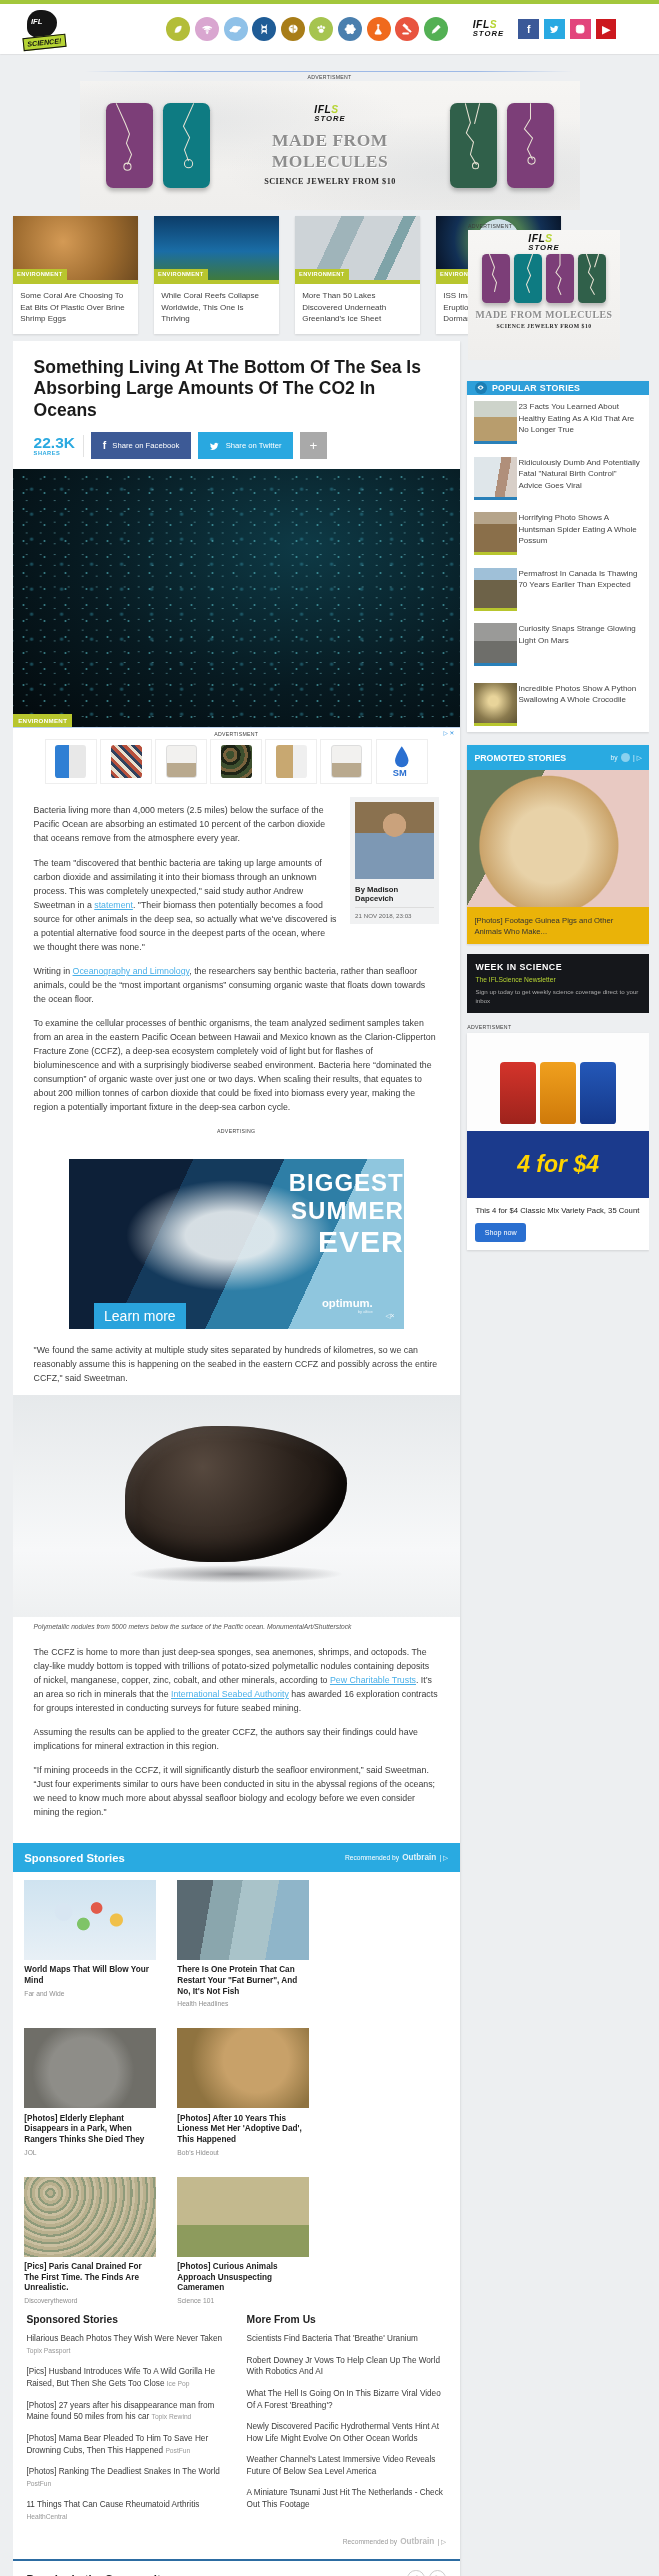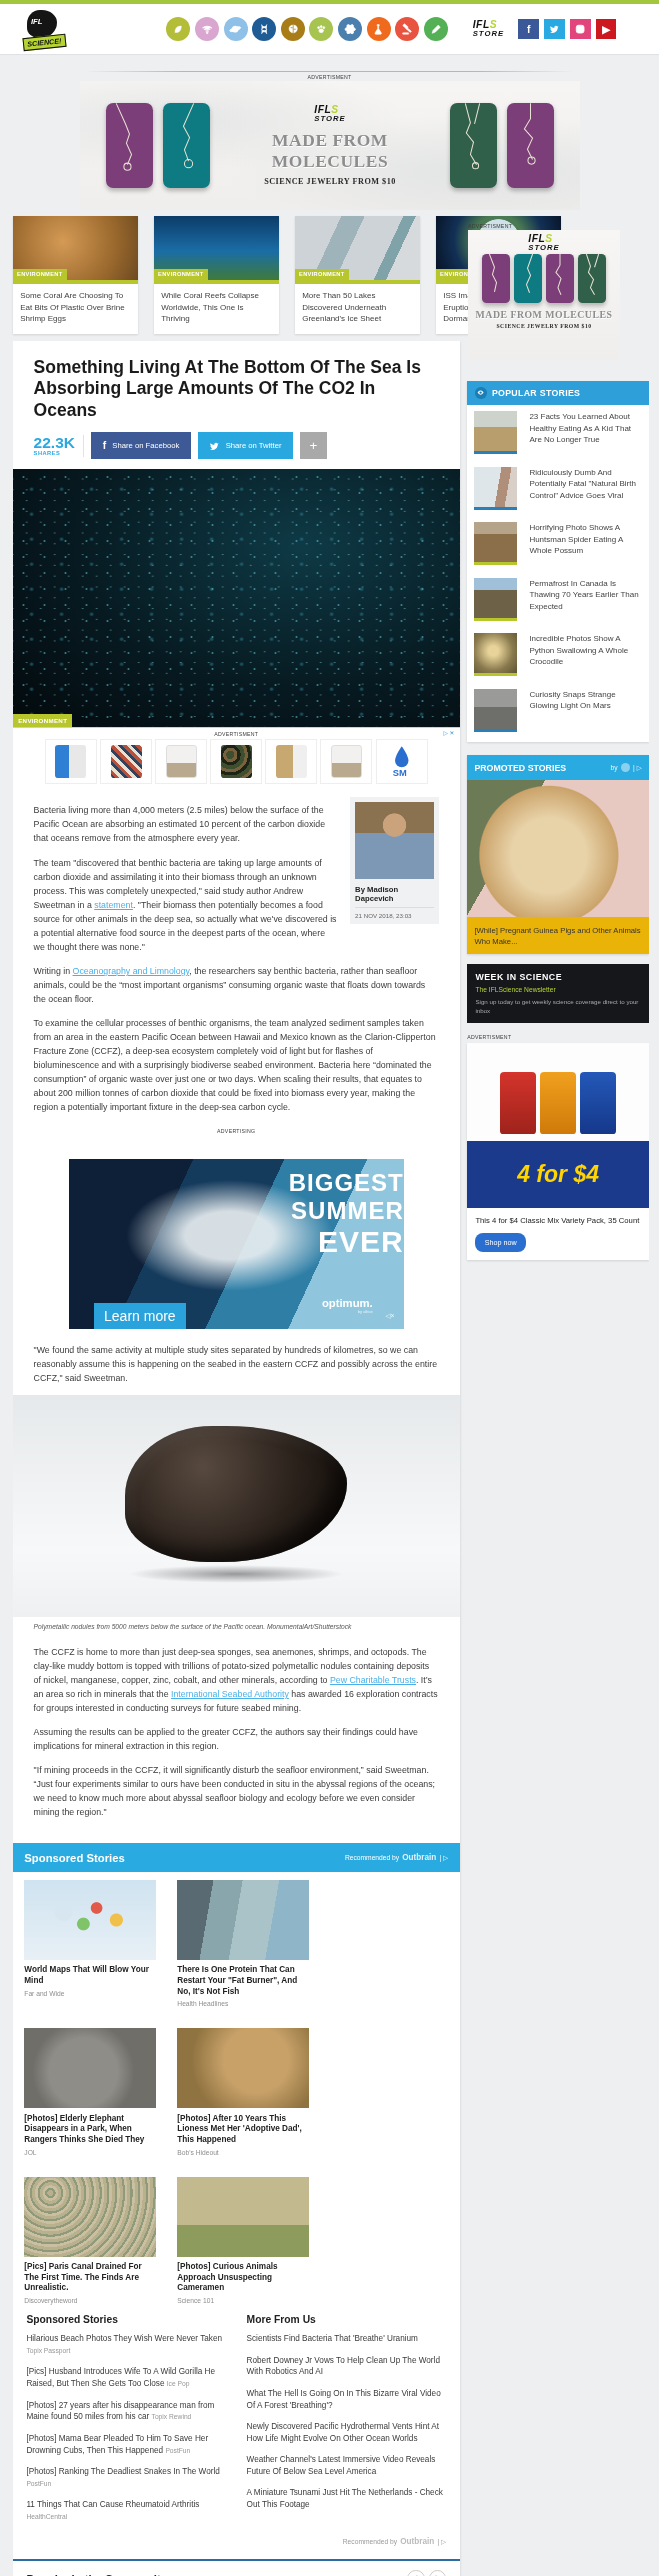--- a/index.html
+++ b/index.html
@@ -156,24 +156,24 @@
 .ci2{background:repeating-linear-gradient(0deg,#8d7a63 0 18.5px,#6e5c48 18.5px 39px),repeating-linear-gradient(90deg,rgba(255,255,255,.25) 0 1px,transparent 1px 27px)}
 .ci3{background:radial-gradient(circle at 75% 20%,#e8c4ae 0 25%,transparent 26%),linear-gradient(140deg,#b0b6ba 0 30%,#6d4f38 30% 75%,#4a3425 75%)}
 .ccmeta{display:flex;align-items:center;gap:4.1px;padding:5.2px 5.2px 1px}
 .cava{width:18.5px;height:18.5px;border-radius:50%;display:flex;align-items:center;justify-content:center;flex-shrink:0}
 .cava svg{width:9.3px;height:9.3px}
 .ccuser{font-weight:bold;font-size:6.7px;color:#333}
 .cctime{font-size:6.2px;color:#999}
 .cctext{padding:3.1px 5.2px 6.2px;font-size:7px;line-height:1.4;color:#444}
 
 .popcard{background:#fff;box-shadow:0 1px 2.1px rgba(0,0,0,.12);margin-top:40px}
-.pophdr{background:#2e9fd9;height:24px;display:flex;align-items:center;gap:5.2px;padding:0 8.2px;color:#fff;font-weight:bold;font-size:8.8px;letter-spacing:0.3px}
+.pophdr{background:#2e9fd9;height:14px;display:flex;align-items:center;gap:5.2px;padding:0 8.2px;color:#fff;font-weight:bold;font-size:8.8px;letter-spacing:0.3px}
 .eyeic{width:11.3px;height:11.3px;border-radius:50%;background:#1b7eb4;display:flex;align-items:center;justify-content:center}
 .eyeic svg{width:7.2px;height:7.2px;fill:#fff}
-.popitem{display:flex;gap:12px;padding:6.2px 7.2px;cursor:pointer}
+.popitem{display:flex;gap:1px;padding:6.2px 7.2px;cursor:pointer}
 .popthumb{width:43px;flex-shrink:0}
 .popimg{height:40px}
 .popbar{height:3.1px}
 .bar-blue{background:#2980b9}.bar-lime{background:#b8c62e}
 .poptitle{font-size:8px;line-height:1.45;color:#444}
 .pi1{background:linear-gradient(#cdd3ca 0 40%,#b89d6d 40%)}
 .pi2{background:linear-gradient(100deg,#dfe6ea 0 55%,#b08f7a 55% 75%,#d8cfc8 75%)}
 .pi3{background:linear-gradient(#b5a48a 0 30%,#8a6f4a 30%)}
 .pi4{background:linear-gradient(#9fc0d8 0 30%,#6d6248 30%)}
 .pi5{background:radial-gradient(circle at 45% 45%,#e8d49a 0 15%,#8a7a4e 60%,#5d5233)}
@@ -189,21 +189,21 @@
 .wis .t{font-weight:bold;font-size:8.8px;letter-spacing:0.5px}
 .wis .s{color:#b6d433;font-size:6.7px;margin-top:3.1px}
 .wis .d{color:#aaa;font-size:6.2px;margin-top:4.1px;line-height:1.5}
 .chips{margin-top:10.3px}
 .chipbox{background:#fff;box-shadow:0 1px 2.1px rgba(0,0,0,.12);margin-top:3.1px}
 .chiptop{height:98px;display:flex;align-items:flex-end;justify-content:center;gap:4.1px;padding-bottom:7.2px;background:#fdfdfd}
 .bag{width:36px;height:62px;border-radius:4.1px 4.1px 3.1px 3.1px}
 .bag1{background:linear-gradient(#d4342b,#9e231c)}.bag2{background:linear-gradient(#f0a01e,#cf7a0a)}.bag3{background:linear-gradient(#2458b8,#15388a)}
 .chipmid{height:67px;background:#1b3a8c;display:flex;align-items:center;justify-content:center;color:#ffd400;font-weight:bold;font-size:23px;font-style:italic}
 .chipbot{padding:8.2px;font-size:7.7px;color:#222;line-height:1.4}
-.shopbtn{display:inline-block;margin-top:6.2px;background:#2a6fd0;color:#fff;font-size:7.2px;padding:4.6px 9.3px;border-radius:8px;cursor:pointer}
+.shopbtn{display:inline-block;margin-top:6.2px;background:#2a6fd0;color:#fff;font-size:7.2px;padding:4.6px 9.3px;border-radius:3px;cursor:pointer}
 </style>
 </head>
 <body>
 
 <div class="page">
 
   <div class="topbar"></div>
   <div class="hdr">
     <div class="logo">
       <div class="blob"></div>
@@ -670,47 +670,47 @@
             </div>
             <div class="poptitle">Horrifying Photo Shows A Huntsman Spider Eating A Whole Possum</div>
           </div>
         <div class="popitem">
             <div class="popthumb">
               <div class="popimg pi4"></div>
               <div class="popbar bar-lime"></div>
             </div>
             <div class="poptitle">Permafrost In Canada Is Thawing 70 Years Earlier Than Expected</div>
           </div>
+        <div class="popitem" style="padding-bottom:10.3px">
+            <div class="popthumb">
+              <div class="popimg pi6"></div>
+              <div class="popbar bar-blue"></div>
+            </div>
+            <div class="poptitle">Curiosity Snaps Strange Glowing Light On Mars</div>
+          </div>
         <div class="popitem">
             <div class="popthumb">
               <div class="popimg pi5"></div>
               <div class="popbar bar-lime"></div>
             </div>
             <div class="poptitle">Incredible Photos Show A Python Swallowing A Whole Crocodile</div>
-          </div>
-        <div class="popitem" style="padding-bottom:10.3px">
-            <div class="popthumb">
-              <div class="popimg pi6"></div>
-              <div class="popbar bar-blue"></div>
-            </div>
-            <div class="poptitle">Curiosity Snaps Strange Glowing Light On Mars</div>
           </div>
       </div>
 
       <div class="promoted">
         <div class="promhdr">
           <div class="t">PROMOTED STORIES</div>
           <div class="by">
               <span>by</span>
               <div class="obcirc"></div>
               <span>| ▷</span>
             </div>
         </div>
         <div class="promimg"></div>
-        <div class="promtxt">[While] Pregnant Guinea Pigs and Other Animals Who Make...</div>
+        <div class="promtxt">[Photos] Footage Guinea Pigs and Other Animals Who Make...</div>
       </div>
 
       <div class="wis">
         <div class="t">WEEK IN SCIENCE</div>
         <div class="s">The IFLScience Newsletter</div>
         <div class="d">Sign up today to get weekly science coverage direct to your inbox</div>
       </div>
 
       <div class="chips">
         <div class="adlabel" style="text-align:left">ADVERTISMENT</div>

